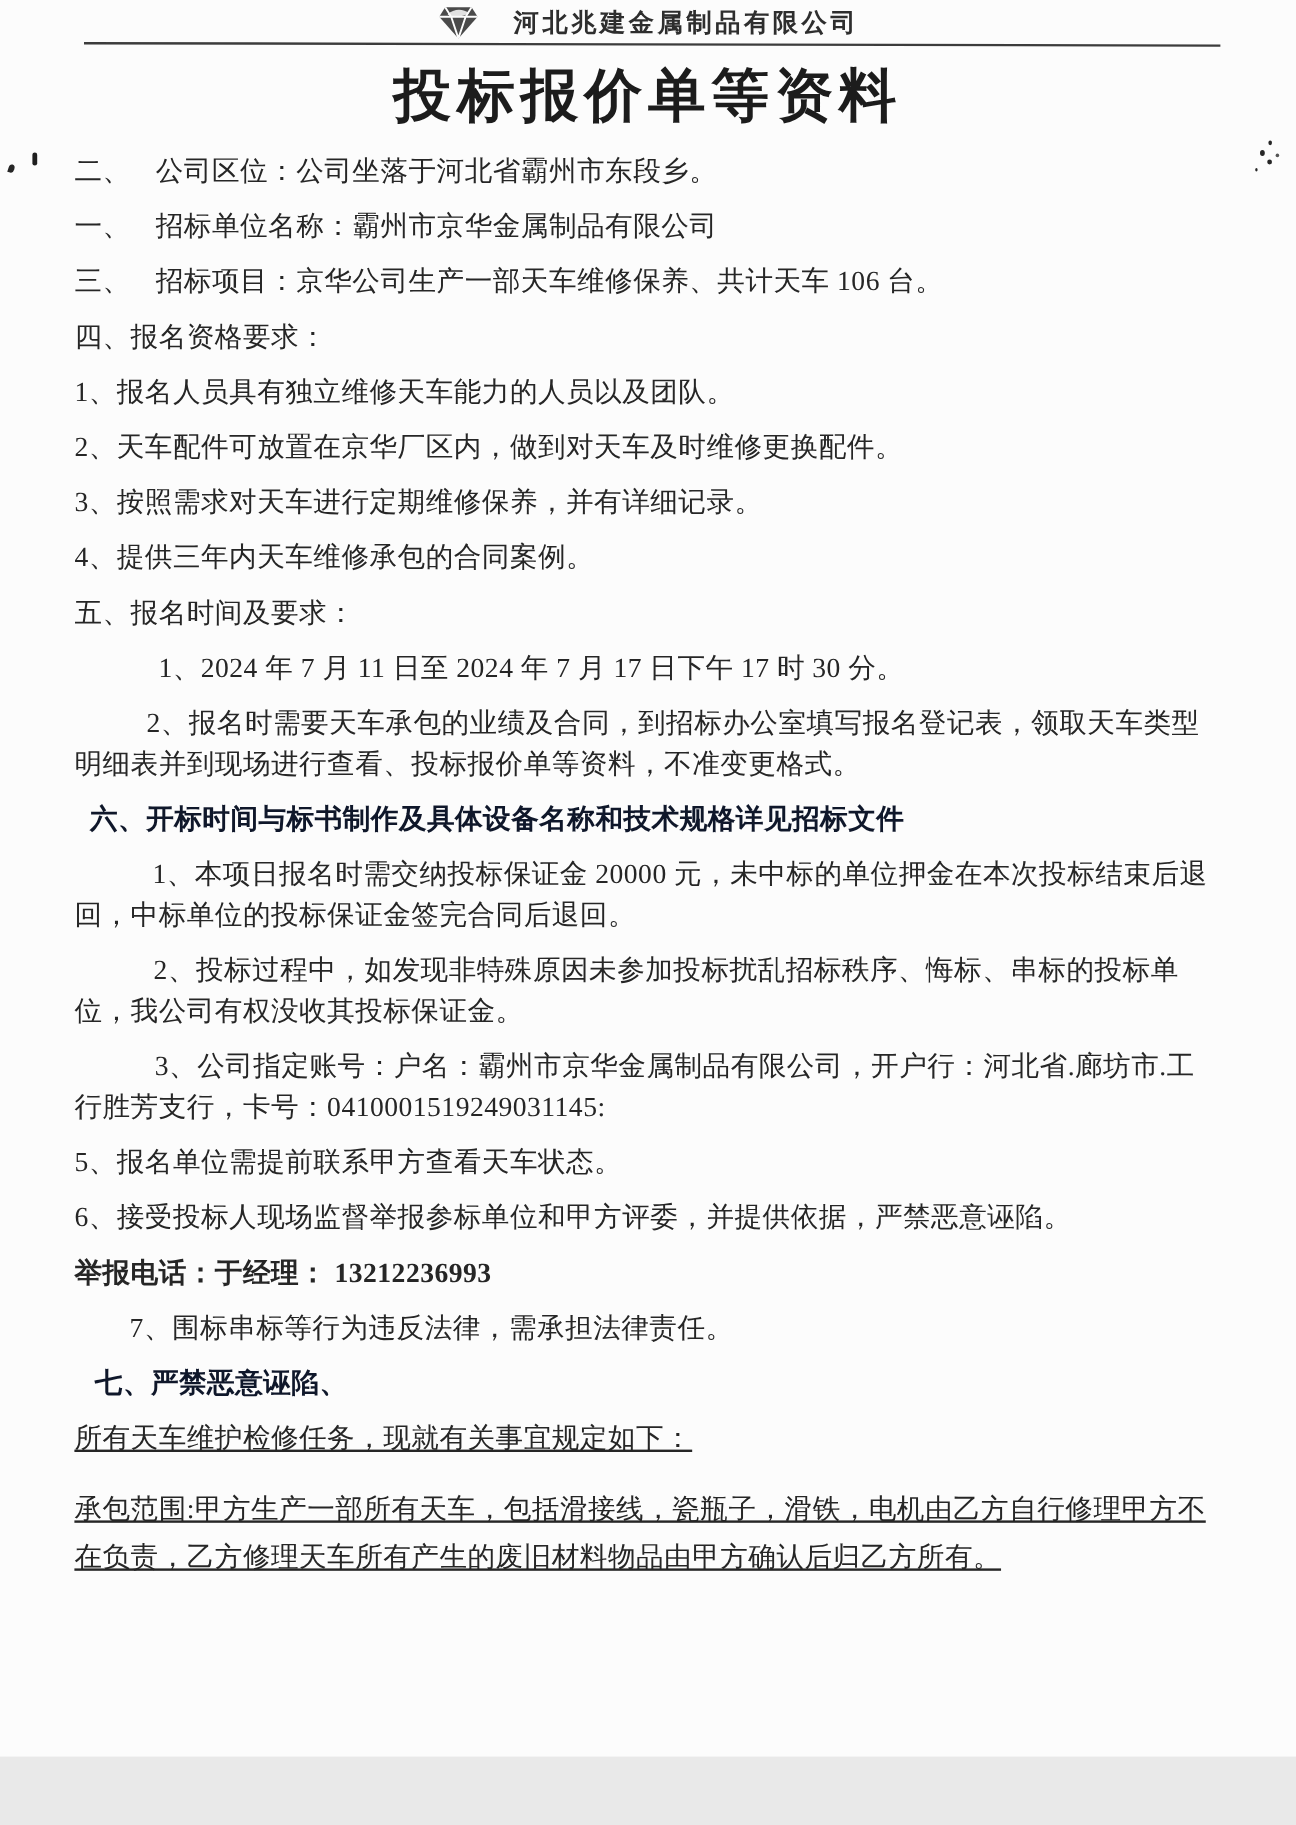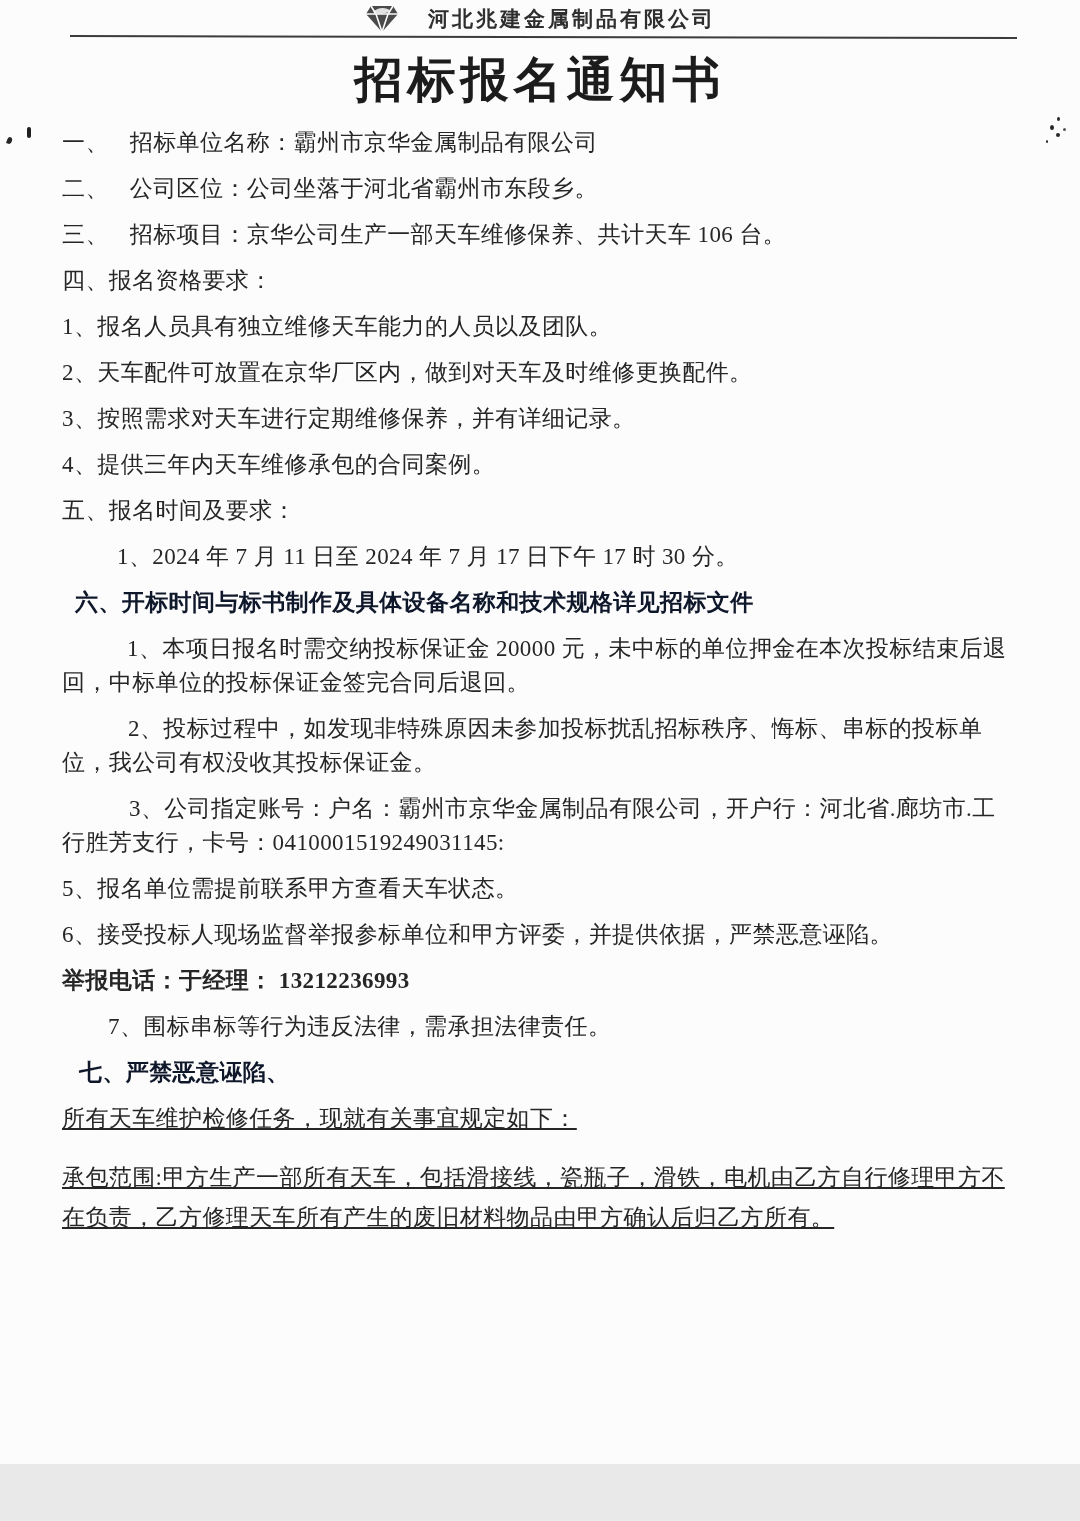--- a/index.html
+++ b/index.html
@@ -69,38 +69,39 @@
   <div class="hdr">
     <svg class="logo" viewBox="0 0 36 30">
       <polygon points="7,2 29,2 34,10 18,28 2,10" fill="#4a4a4a"></polygon>
       <path d="M2,10 L34,10 M7,2 L12,10 L18,28 M29,2 L24,10 L18,28" stroke="#fcfcfc" stroke-width="1.6" fill="none"></path>
       <path d="M9,8 C14,3 22,3 27,7 C21,10 14,11 9,8 Z" fill="#fcfcfc" opacity="0.85"></path>
     </svg>
     <span class="co">河北兆建金属制品有限公司</span>
   </div>
   <div class="hdr-rule"></div>
 
-  <div class="title">招标报名通知书</div>
+  <div class="title">投标报价单等资料</div>
 
   <div class="content">
 
+    <p class="item3"><span class="num">二、</span><span>公司区位：公司坐落于河北省霸州市东段乡。</span></p>
+
     <p class="item3"><span class="num">一、</span><span>招标单位名称：霸州市京华金属制品有限公司</span></p>
-
-    <p class="item3"><span class="num">二、</span><span>公司区位：公司坐落于河北省霸州市东段乡。</span></p>
 
     <p class="item3"><span class="num">三、</span><span>招标项目：京华公司生产一部天车维修保养、共计天车 106 台。</span></p>
 
     <p class="head">四、报名资格要求：</p>
     <p class="sub">1、报名人员具有独立维修天车能力的人员以及团队。</p>
     <p class="sub">2、天车配件可放置在京华厂区内，做到对天车及时维修更换配件。</p>
     <p class="sub">3、按照需求对天车进行定期维修保养，并有详细记录。</p>
     <p class="sub">4、提供三年内天车维修承包的合同案例。</p>
 
     <p class="head sp">五、报名时间及要求：</p>
-    <p class="sub" style="margin-left:55px">1、2024 年 7 月 11 日至 2024 年 7 月 17 日下午 17 时 30 分。</p>
+    <p class="sub" style="margin-left:70px">1、2024 年 7 月 11 日至 2024 年 7 月 17 日下午 17 时 30 分。</p>
+    <p class="wrap">2、报名时需要天车承包的业绩及合同，到招标办公室填写报名登记表，领取天车类型明细表并到现场进行查看、投标报价单等资料，不准变更格式。</p>
 
     <p class="head bold" style="margin-left:13px">六、开标时间与标书制作及具体设备名称和技术规格详见招标文件</p>
     <p class="wrap" style="text-indent:65px">1、本项日报名时需交纳投标保证金 20000 元，未中标的单位押金在本次投标结束后退回，中标单位的投标保证金签完合同后退回。</p>
     <p class="wrap" style="text-indent:66px">2、投标过程中，如发现非特殊原因未参加投标扰乱招标秩序、悔标、串标的投标单位，我公司有权没收其投标保证金。</p>
     <p class="wrap" style="text-indent:67px">3、公司指定账号：户名：霸州市京华金属制品有限公司，开户行：河北省.廊坊市.工行胜芳支行，卡号：0410001519249031145:</p>
     <p class="sub2 mt3">5、报名单位需提前联系甲方查看天车状态。</p>
     <p class="sub2 mt8">6、接受投标人现场监督举报参标单位和甲方评委，并提供依据，严禁恶意诬陷。</p>
     <p class="phone">举报电话：于经理： 13212236993</p>
     <p class="sub2 mt11" style="margin-left:46px">7、围标串标等行为违反法律，需承担法律责任。</p>
 

